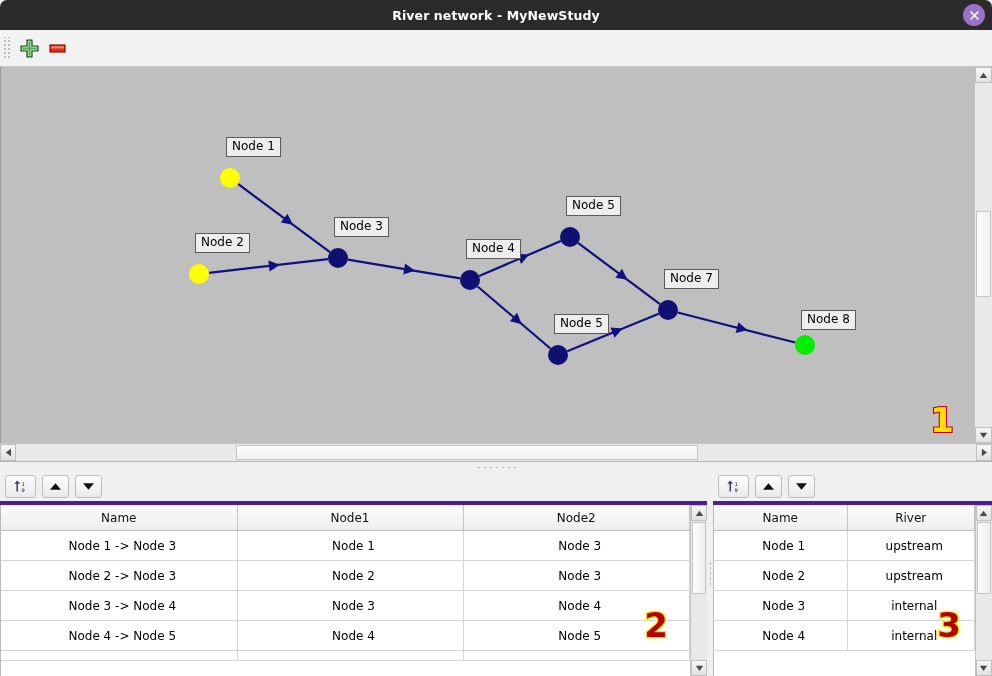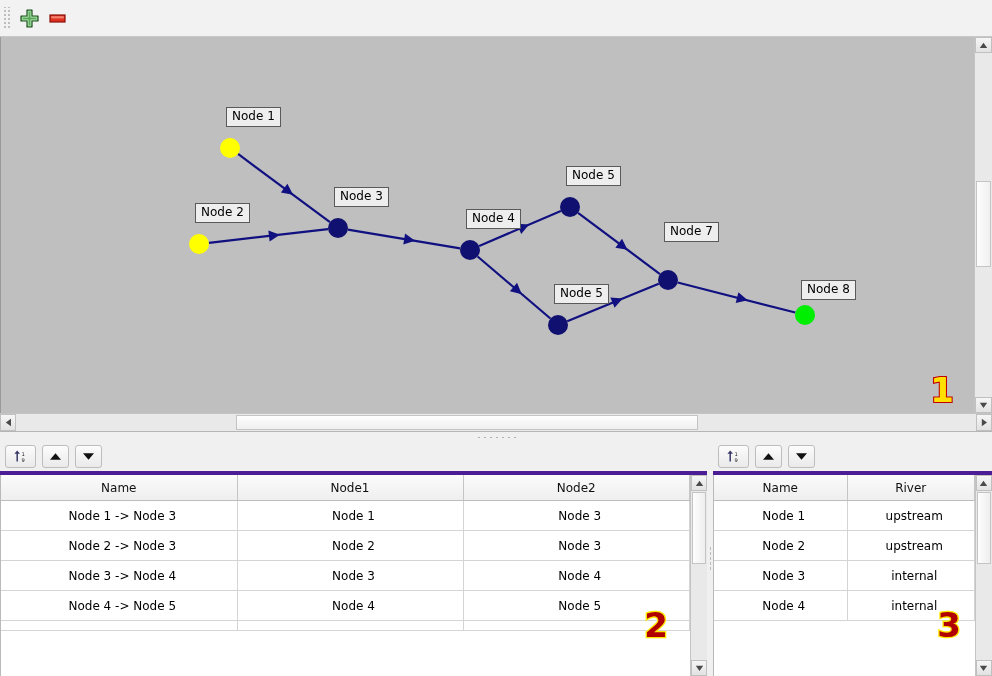--- a/index.html
+++ b/index.html
@@ -364,20 +364,28 @@
     font-weight: bold;
     line-height: 1;
     pointer-events: none;
   }
 </style>
 </head>
 <body>
 
 <div class="window">
 
+  <div class="titlebar">
+    <div class="titlebar-text">River network - MyNewStudy</div>
+    <div class="close-button">
+      <svg width="11" height="11" viewBox="0 0 11 11" aria-hidden="true">
+        <path d="M2 2 L9 9 M9 2 L2 9" stroke="#ffffff" stroke-width="1.6" stroke-linecap="round"></path>
+      </svg>
+    </div>
+  </div>
 
   <div class="toolbar">
     <div class="grip"></div>
     <div class="tb-btn">
       <svg width="19" height="19" viewBox="0 0 19 19">
         <path d="M7 1 H12 V7 H18 V12 H12 V18 H7 V12 H1 V7 H7 Z" fill="#5aa95a" stroke="#1e4f1e" stroke-width="1.2" stroke-linejoin="round"></path>
         <path d="M8.2 2.3 H10.8 V8.2 H16.7 V10.8 H10.8 V16.7 H8.2 V10.8 H2.3 V8.2 H8.2 Z" fill="none" stroke="#a8dba8" stroke-width="1"></path>
       </svg>
     </div>
     <div class="tb-btn">
@@ -417,21 +425,21 @@
             <circle cx="667" cy="243" r="10" fill="#101070"></circle>
             <circle cx="804" cy="278" r="10" fill="#00ee00"></circle>
           </svg>
         <div id="node-labels">
             <div class="node-label" style="left: 225px; top: 70px;">Node 1</div>
             <div class="node-label" style="left: 194px; top: 166px;">Node 2</div>
             <div class="node-label" style="left: 333px; top: 150px;">Node 3</div>
             <div class="node-label" style="left: 465px; top: 172px;">Node 4</div>
             <div class="node-label" style="left: 565px; top: 129px;">Node 5</div>
             <div class="node-label" style="left: 553px; top: 247px;">Node 5</div>
-            <div class="node-label" style="left: 663px; top: 185px;">Node 7</div>
+            <div class="node-label" style="left: 663px; top: 202px;">Node 7</div>
             <div class="node-label" style="left: 800px; top: 237px; margin-top: 6px;">Node 8</div>
           </div>
         <div class="annotation ann-yellow" style="right:20px;bottom:6px;">1</div>
       </div>
       <div class="vscroll">
         <div class="sb-btn">
           <svg width="9" height="7" viewBox="0 0 9 7">
               <path d="M4.5 0.8 L8.2 6 L0.8 6 Z" fill="#4a4a4a"></path>
             </svg>
         </div>

